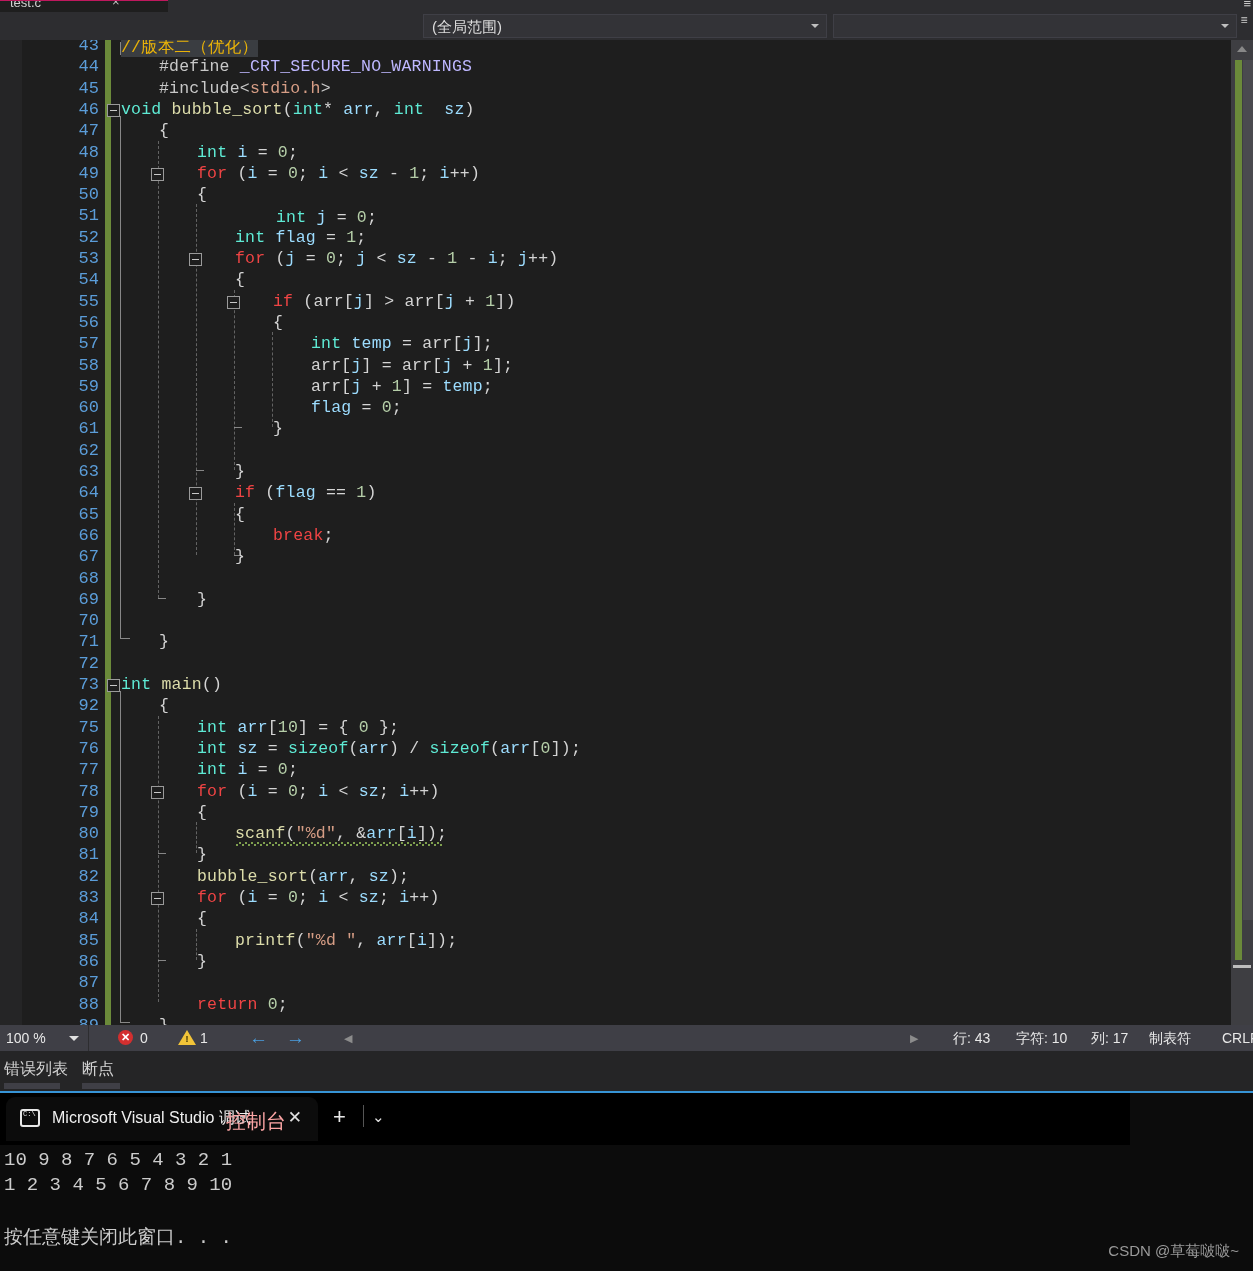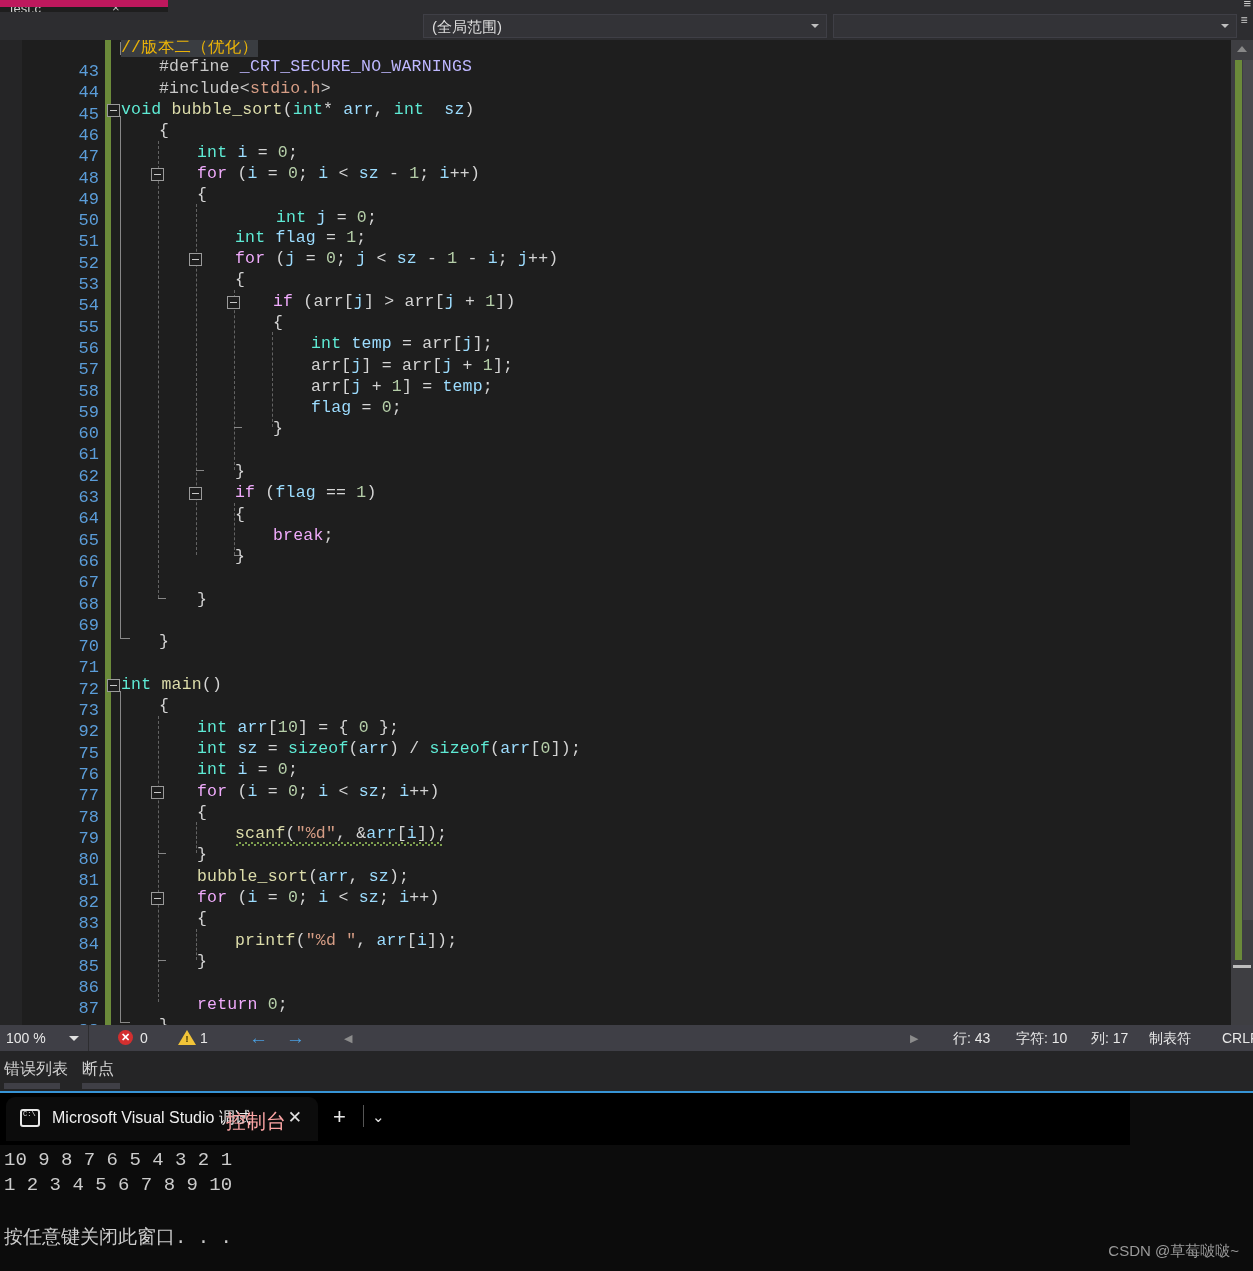--- a/index.html
+++ b/index.html
@@ -9,21 +9,21 @@
     -webkit-font-smoothing:antialiased;
   }
 
   
   #tabstrip{
     position:absolute;left:0;top:0;width:1253px;height:12px;
     background:#2d2d30;overflow:hidden;
   }
   #tabstrip .tab{
     position:absolute;left:0;top:0;width:168px;height:12px;
-    background:#1e1e1e;border-top:7px solid #be185d;
+    background:#1e1e1e;border-top:1px solid #be185d;
     box-sizing:border-box;overflow:hidden;
   }
   #tabstrip .tab .lbl{
     position:absolute;left:10px;top:-6px;font-size:13px;color:#d0d0d0;white-space:nowrap;
   }
   #tabstrip .tab .pin{position:absolute;left:86px;top:-6px;font-size:12px;color:#8a8a8a;}
   #tabstrip .tab .x{position:absolute;left:112px;top:-7px;font-size:13px;color:#c8c8c8;}
   #tabstrip .rtool{position:absolute;right:2px;top:-4px;color:#c8c8c8;font-size:13px;}
 
   
@@ -64,21 +64,21 @@
 
   
   #editor{
     position:absolute;left:0;top:40px;width:1253px;height:985px;
     background:#1e1e1e;overflow:hidden;
   }
   #editor-left-margin{
     position:absolute;left:0;top:0;width:22px;height:985px;background:#252526;
   }
   #gutter{
-    position:absolute;left:22px;top:0;width:83px;height:985px;background:#1e1e1e;margin-top:26px;
+    position:absolute;left:22px;top:0;width:83px;height:985px;background:#1e1e1e;
   }
   #savebar{
     position:absolute;left:105px;top:0;width:6px;height:985px;background:#6b8a3a;
   }
   #codearea{
     position:absolute;left:111px;top:0;right:0;height:985px;
   }
 
   .ln{
     position:absolute;left:0;width:83px;text-align:right;
@@ -86,21 +86,21 @@
     padding-right:6px;box-sizing:border-box;
   }
   .codeline{
     position:absolute;left:0;white-space:pre;
     font-family:"Liberation Mono", monospace;font-size:16.5px;
     letter-spacing:.2px;
   }
 
   
   .c-def    {color:#5eead4;}   
-  .c-kw     {color:#f0abfc;}   
+  .c-kw     {color:#ef4444;}   
   .c-fn     {color:#dcdcaa;}   
   .c-var    {color:#9cdcfe;}   
   .c-plain  {color:#d4d4d4;}   
   .c-num    {color:#b5cea8;}   
   .c-str    {color:#d69d85;}   
   .c-macroname{color:#c8c8c8;}
   .c-macroid{color:#beb7ff;}
   .c-comment{color:#eab308;}
   .c-brace  {color:#d4d4d4;}
 

